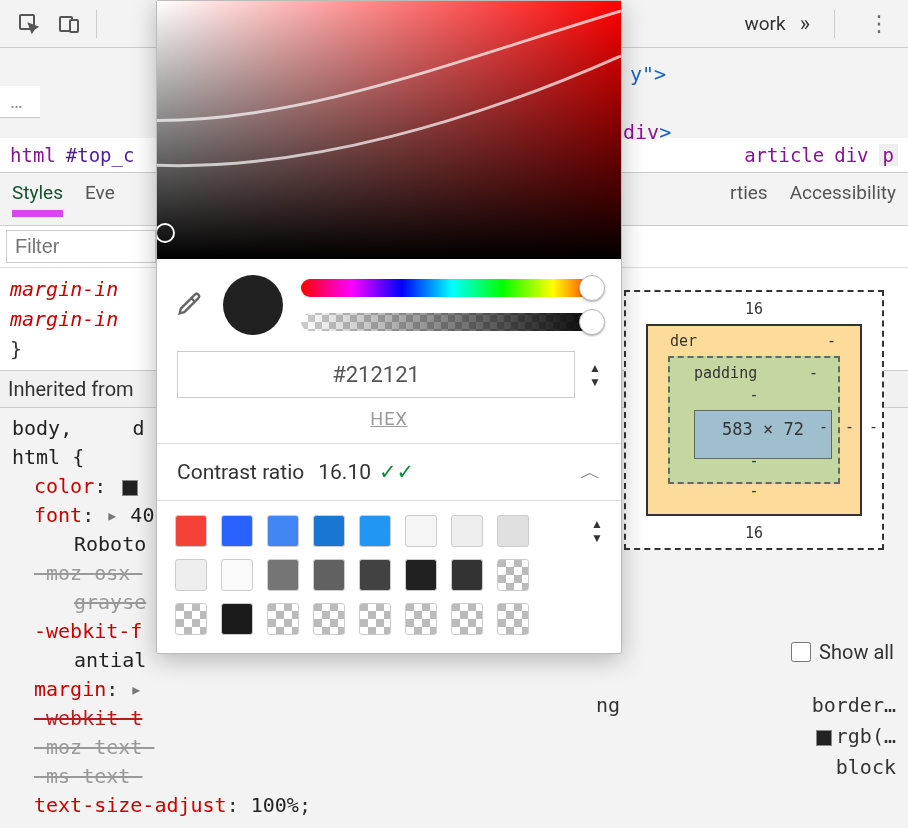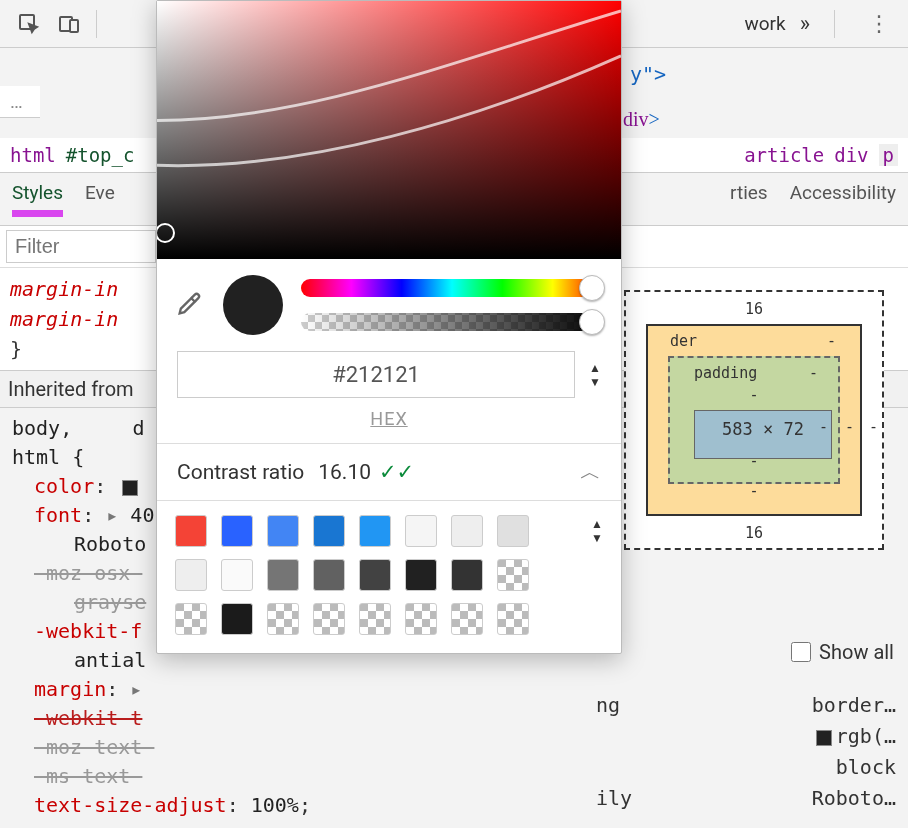--- a/index.html
+++ b/index.html
@@ -39,21 +39,21 @@
     align-items:center;
     gap:10px;
     padding:6px 10px;
     background:#fff;
     border-bottom:1px solid #ccc;
     font-family: Menlo, Consolas, monospace;
     font-size:19px;
   }
   .breadcrumb-row .bc { color:#881391; }
   .breadcrumb-row .bc.sel { background:#eee; padding:0 4px;}
-  .breadcrumb-row .id { color:#14532d;text-align:center; }
+  .breadcrumb-row .id { color:#4c1d95;text-align:center; }
   .subtabs {
     display:flex;
     gap:22px;
     padding:8px 12px;
     background:#f3f3f3;
     border-bottom:1px solid #ccc;
   }
   .subtabs .subtab { color:#555; }
   .subtabs .subtab.active { color:#14532d; border-bottom:7px solid #d946ef; padding-bottom:6px;}
   .filter-row {
@@ -215,21 +215,21 @@
   </div>
   <div style="width:20px; border-left:1px solid #ccc; height:28px;"></div>
   <div class="spacer"></div>
   <span class="tab-label">work</span>
   <span class="tab-label" style="font-size:22px;">»</span>
   <div style="width:18px; border-left:1px solid #ccc; height:28px; margin-left:10px;"></div>
   <div class="icon-btn" style="font-size:22px; color:#666;">⋮</div>
 </div>
 
 <span class="behind-text" style="left:630px; top:62px; color:#881391;"><span style="color:#1565c0;">y"&gt;</span></span>
-<span class="behind-text" style="left:623px; top:108px;font-family:Liberation Serif, serif;"><span style="color:#881391;">div</span><span style="color:#1565c0;">&gt;</span></span>
+<span class="behind-text" style="left:623px; top:120px;"><span style="color:#881391;">div</span><span style="color:#1565c0;">&gt;</span></span>
 
 <div class="crumb-bar" style="width:40px; margin-top:38px;">
   <span>…</span>
 </div>
 
 <div class="breadcrumb-row" style="margin-top:20px;">
   <span class="bc">html</span>
   <span class="id">#top_c</span>
   <div style="flex:1"></div>
   <span class="bc">article</span>
@@ -305,24 +305,20 @@
       <span class="nm">ng</span>
       <span class="vl">border…</span>
     </div>
   <div class="cprop">
       <span></span>
       <span class="vl"><span class="swatch2"></span><span>rgb(…</span></span>
     </div>
   <div class="cprop">
       <span></span>
       <span class="vl">block</span>
-    </div>
-  <div class="cprop">
-      <span class="nm">ily</span>
-      <span class="vl">Roboto…</span>
     </div>
 </div>
 
 <div class="color-picker">
   <div class="cp-spectrum">
     <svg viewBox="0 0 466 258">
       <path d="M0 120 C 150 120, 300 60, 466 10" stroke="rgba(255,255,255,.7)" stroke-width="3" fill="none"></path>
       <path d="M0 165 C 150 170, 320 120, 466 55" stroke="rgba(255,255,255,.7)" stroke-width="3" fill="none"></path>
     </svg>
     <div class="cp-cursor"></div>

